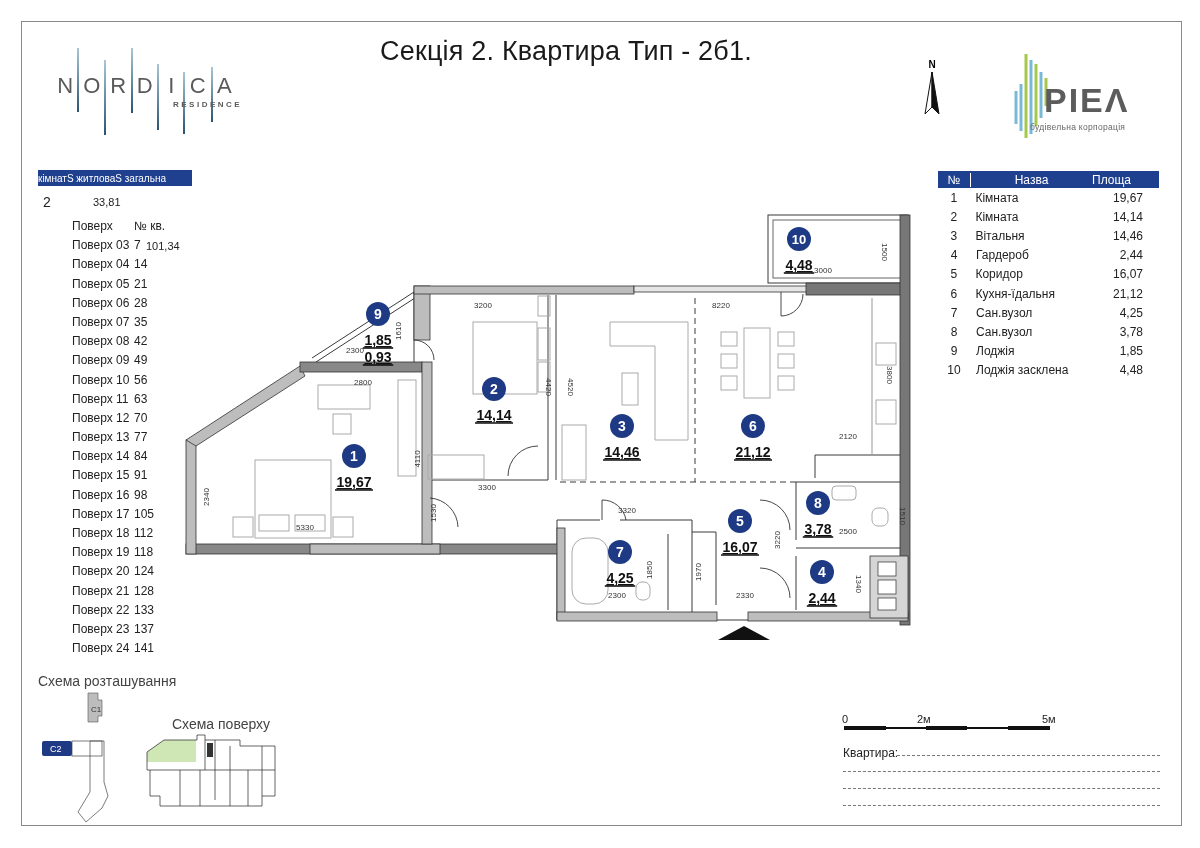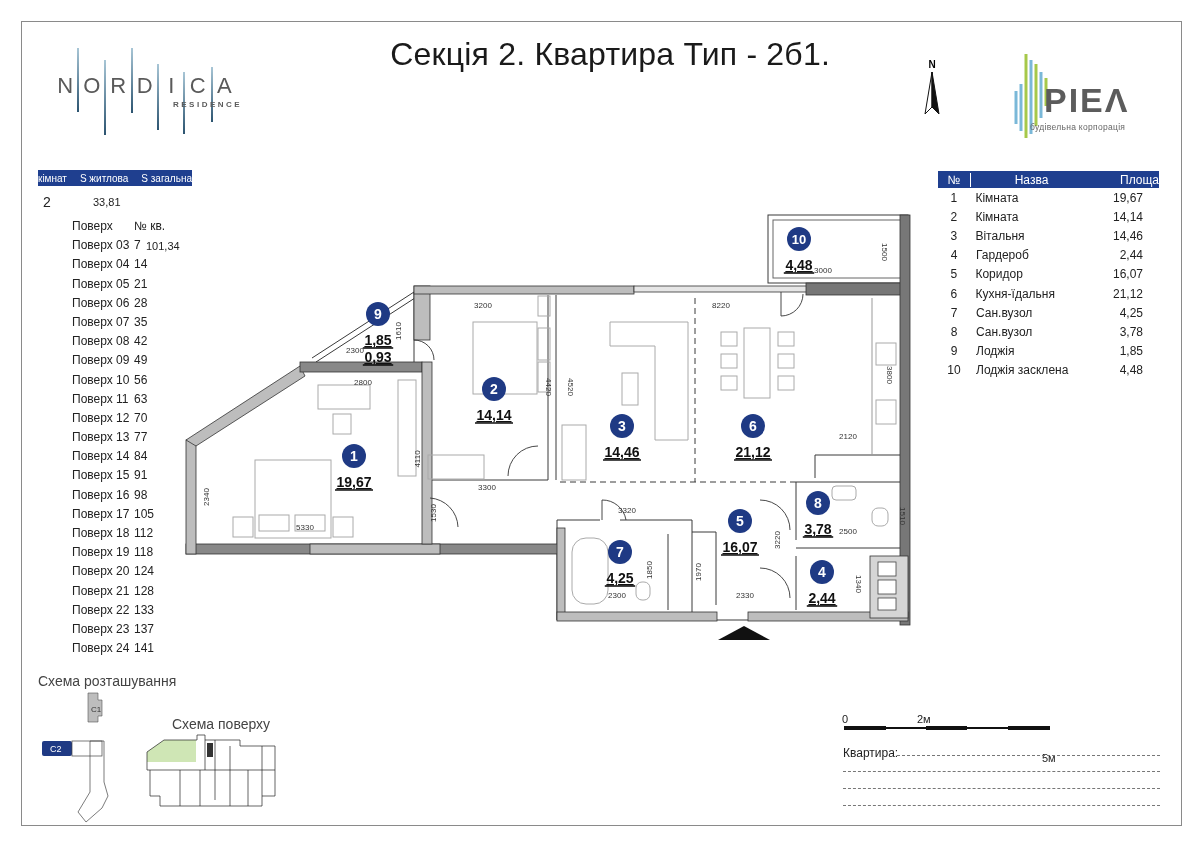--- a/index.html
+++ b/index.html
@@ -1,51 +1,51 @@
 <!DOCTYPE html>
 <html><head>
 <meta charset="utf-8">
 <style>
   html, body { margin: 0; padding: 0; background: #ffffff; }
   body { width: 1200px; height: 848px; position: relative; overflow: hidden;
          font-family: "Liberation Sans", sans-serif; color: #222; }
   .frame { position: absolute; left: 21px; top: 21px; width: 1161px; height: 805px;
            border: 1.5px solid #8a8a8a; box-sizing: border-box; }
-  .title { position: absolute; left: 380px; top: 36px; width: 450px; text-align: right;
-           font-size: 32px; color: #1a1a1a; letter-spacing: 0.2px; }
+  .title { position: absolute; left: 380px; top: 36px; width: 450px; text-align: left;
+           font-size: 27px; color: #1a1a1a; letter-spacing: 0.2px; }
 
   
   .nordica { position: absolute; left: 48px; top: 45px; width: 190px; height: 95px; }
   .nordica .letters { position: absolute; left: 4px; top: 28px; font-size: 22px; color: #5a5a5a;
                       letter-spacing: 0; display: flex; }
   .nordica .letters span { display: inline-block; width: 26.5px; text-align: center; }
   .nordica .res { position: absolute; left: 125px; top: 55px; font-size: 8px; letter-spacing: 2.5px;
                   color: #5a5a5a; font-weight: bold; }
   .nordica .bar { position: absolute; width: 2px;
                   background: linear-gradient(#a8c6d6, #2c5470); }
 
   
   .sumhead { position: absolute; left: 38px; top: 170px; width: 154px; height: 16px;
              background: #1f3f8f; color: #fff; font-size: 10px; display: flex; align-items: center;
-             justify-content: space-between; }
+             justify-content: flex-start; }
   .sumvals { position: absolute; left: 43px; top: 196px; font-size: 11px; color: #222; }
   .sumvals span { position: absolute; white-space: nowrap; }
   .floors { position: absolute; left: 44px; top: 217px; font-size: 12px; color: #222;
             line-height: 19.2px; margin-left: 28px; }
   .floors .row { display: flex; height: 19.2px; }
   .floors .c1 { width: 62px; }
   .floors .c2 { width: 40px; }
 
   
   .rtable { position: absolute; left: 938px; top: 171px; width: 221px; font-size: 12px; }
   .rtable .head { display: flex; background: #1f3f8f; color: #fff; height: 17px;
                   align-items: center; }
   .rtable .head .n { width: 32px; text-align: center; border-right: 1px solid #fff; }
   .rtable .head .nm { width: 121px; text-align: center; }
-  .rtable .head .a { flex: 1; text-align: right; }
+  .rtable .head .a { flex: 1; text-align: left; }
   .rtable .row { display: flex; height: 19.2px; align-items: center; }
   .rtable .row .n { width: 32px; text-align: center; }
   .rtable .row .nm { width: 140px; padding-left: 6px; }
   .rtable .row .a { flex: 1; text-align: right; padding-right: 16px; }
 
   
   .riel { position: absolute; left: 1010px; top: 46px; width: 150px; height: 95px; }
   .riel .word { position: absolute; left: 34px; top: 35px; font-size: 34px; color: #5c5c5c;
                 letter-spacing: 2px; font-weight: bold; }
   .riel .sub { position: absolute; left: 20px; top: 76px; font-size: 8.5px; color: #666;
@@ -521,21 +521,21 @@
     <rect x="207" y="743" width="6" height="14" fill="#333"></rect>
   </g>
 </svg>
 
 <div class="schema-label" style="left:38px;top:673px;">Схема розташування</div>
 <div class="schema-label" style="left:172px;top:716px;">Схема поверху</div>
 
 <div>
   <span class="scale-lbl" style="left:842px;top:713px;">0</span>
   <span class="scale-lbl" style="left:917px;top:713px;">2м</span>
-  <span class="scale-lbl" style="left:1042px;top:752px;text-align:center;">5м</span>
+  <span class="scale-lbl" style="left:1042px;top:713px;text-align:center;">5м</span>
   <div style="position:absolute;left:844px;top:726px;width:42px;height:4px;background:#111;"></div>
   <div style="position:absolute;left:886px;top:727px;width:40px;height:2px;background:#fff;border-top:1px solid #111;border-bottom:1px solid #111;box-sizing:border-box;"></div>
   <div style="position:absolute;left:926px;top:726px;width:41px;height:4px;background:#111;"></div>
   <div style="position:absolute;left:967px;top:727px;width:41px;height:2px;background:#fff;border-top:1px solid #111;border-bottom:1px solid #111;box-sizing:border-box;"></div>
   <div style="position:absolute;left:1008px;top:726px;width:42px;height:4px;background:#111;"></div>
 </div>
 
 <div class="notes-label">Квартира:</div>
 <div class="dash" style="left:897px;top:755px;width:263px;"></div>
 <div class="dash" style="left:843px;top:771px;width:317px;"></div>

